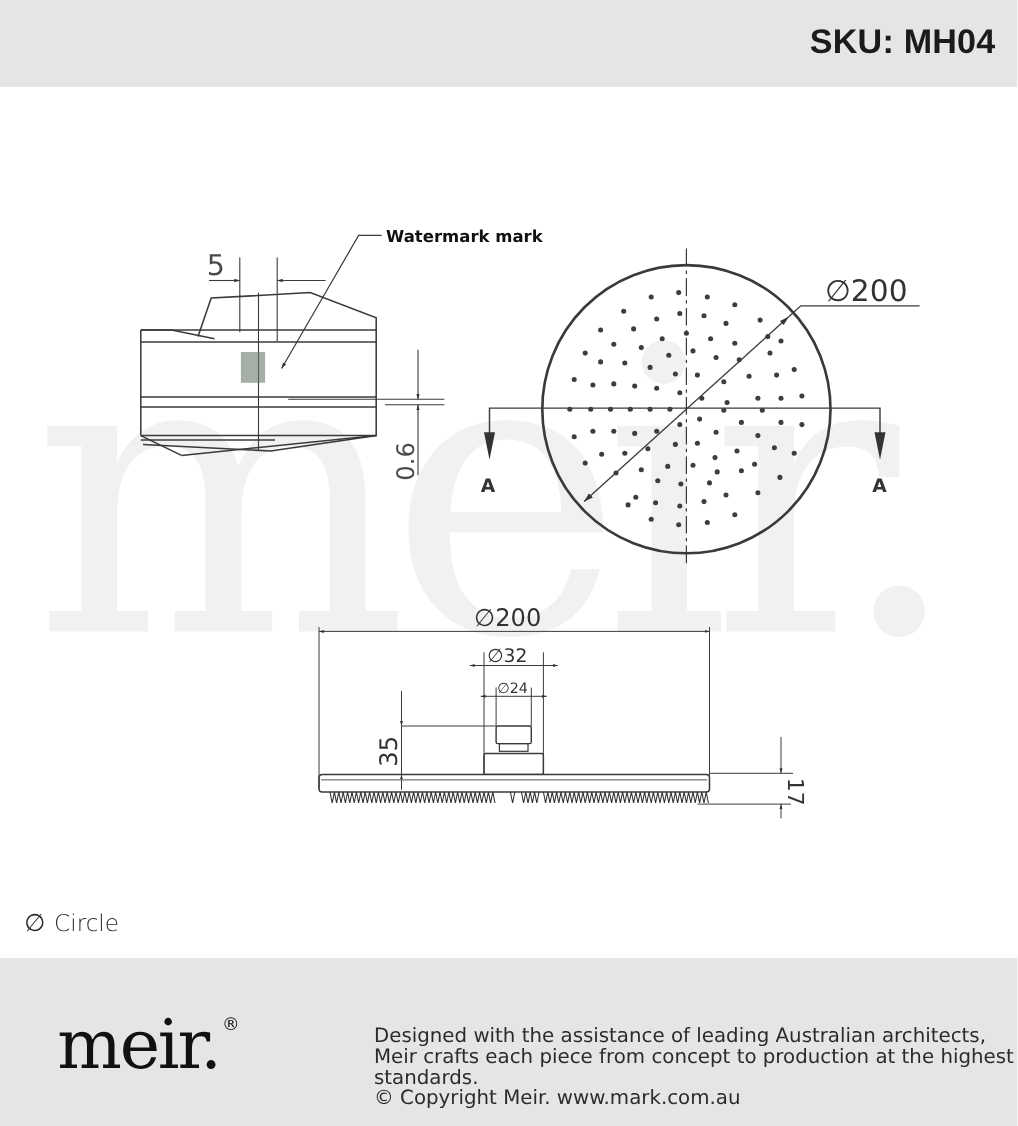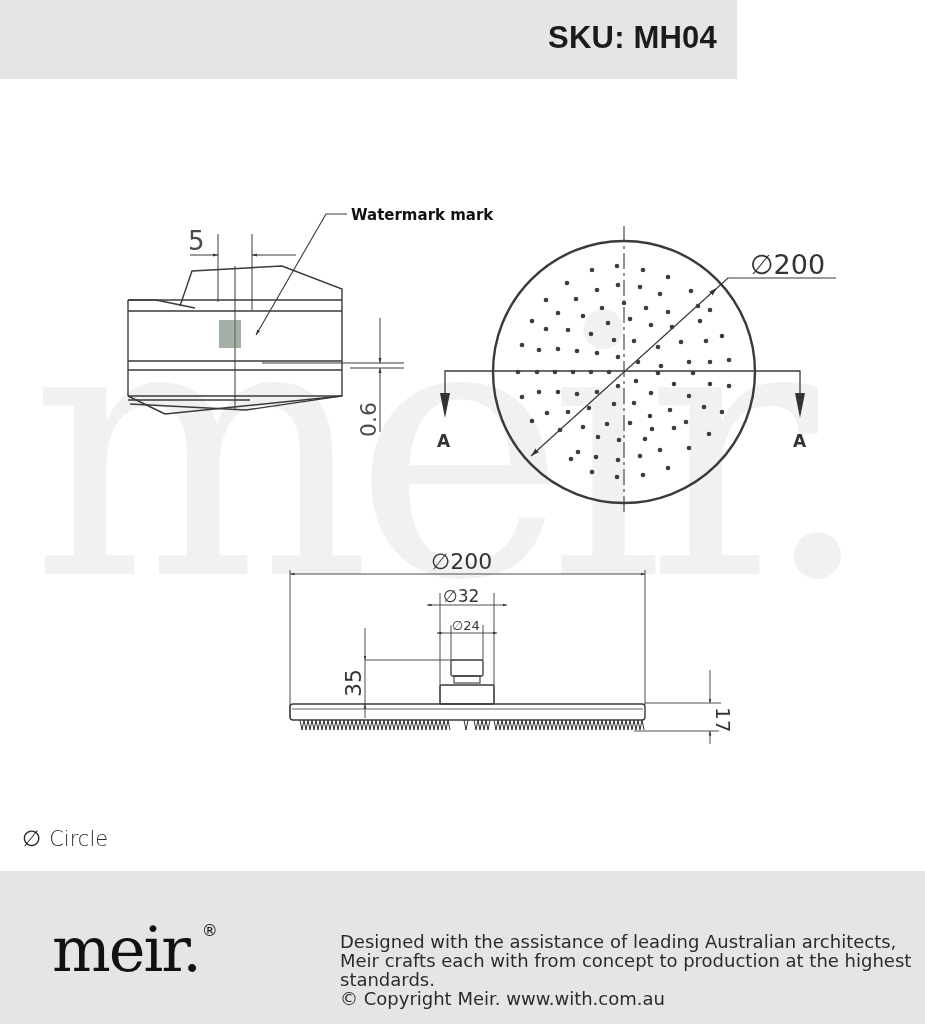--- a/index.html
+++ b/index.html
@@ -1,17 +1,17 @@
 <!DOCTYPE html>
 <html><head>
 <meta charset="utf-8">
 <style>
   html, body { margin: 0; padding: 0; }
   body { width: 925px; height: 1024px; background: #ffffff; position: relative; overflow: hidden; font-family: "Liberation Sans", sans-serif; }
-  .header { position: absolute; left: 0; top: 0; width: 737px; height: 79px; background: #e4e5e7; }
+  .header { position: absolute; left: 0; top: 0; width: 925px; height: 79px; background: #e4e5e7; }
   .sku { position: absolute; right: 20px; top: 20px; font-family: "Liberation Sans", sans-serif; font-weight: bold; font-size: 31px; color: #1b1b1b; letter-spacing: 0.2px; }
   .watermark { position: absolute; left: 30px; top: 270px; font-family: "DejaVu Serif", serif; font-size: 360px; line-height: 1; color: #f1f1f1; letter-spacing: -18px; pointer-events: none; }
   .drawing { position: absolute; left: 0; top: 79px; width: 925px; height: 792px; }
   .legend { position: absolute; left: 22px; top: 826px; font-size: 21px; color: #2a2a2a; display: flex; align-items: center; gap: 8px; font-family: "DejaVu Sans", sans-serif; font-weight: 300; }
   .legend .sym { font-size: 22px; }
   .footer { position: absolute; left: 0; top: 871px; width: 925px; height: 153px; background: #e4e5e7; }
   .logo { position: absolute; left: 52px; top: 919px; font-family: "DejaVu Serif", serif; font-size: 62px; line-height: 1; color: #111; letter-spacing: -2px; }
   .logo .reg { font-family: "DejaVu Sans", sans-serif; font-size: 16px; position: absolute; right: -18px; top: 4px; letter-spacing: 0; }
   .tagline { position: absolute; left: 340px; top: 932px; font-family: "DejaVu Sans", sans-serif; font-size: 18px; line-height: 19px; color: #2b2b2b; }
   svg text { font-family: "DejaVu Sans", sans-serif; }
@@ -229,15 +229,15 @@
 </div>
 
 <div class="footer">
 </div>
 <div class="logo">
   <span>meir.</span>
   <span class="reg">®</span>
 </div>
 <div class="tagline">
   <div>Designed with the assistance of leading Australian architects,</div>
-  <div>Meir crafts each with from concept to production at the highest standards.</div>
-  <div>© Copyright Meir. www.with.com.au</div>
+  <div>Meir crafts each piece from concept to production at the highest standards.</div>
+  <div>© Copyright Meir. www.mark.com.au</div>
 </div>
 
 </body></html>

